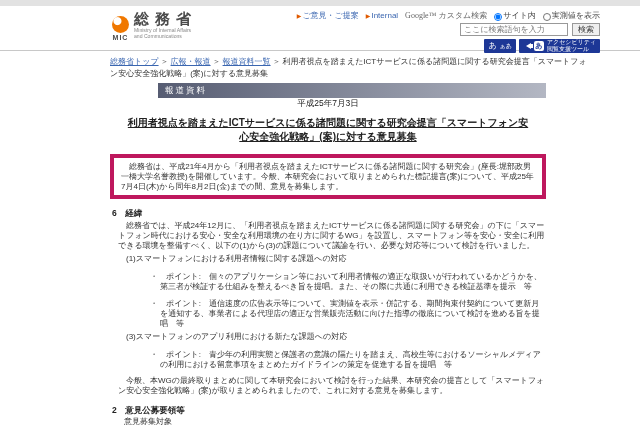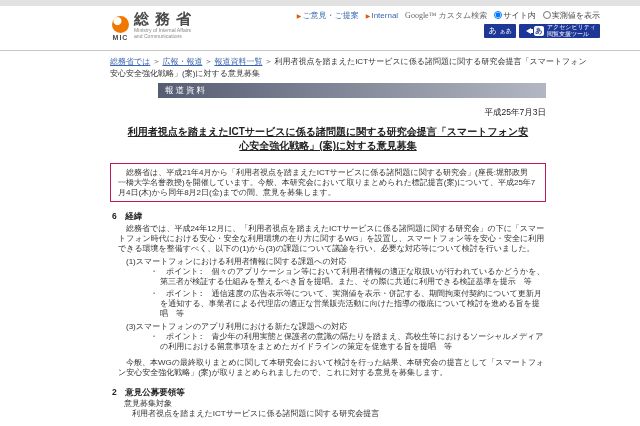--- a/index.html
+++ b/index.html
@@ -20,21 +20,21 @@
     background:radial-gradient(circle at 32% 30%, #ffffff 0 3.5px, #f07800 4.5px); margin:0 auto; }
   .logo-mic { font-size:7px; font-weight:bold; color:#4a4a4a; letter-spacing:1px; margin-top:1px; }
   .logo-title { font-size:15px; font-weight:bold; color:#4a4a4a; letter-spacing:6px; line-height:1.1; }
   .logo-sub { font-size:6px; color:#888; line-height:1.15; transform:scale(.85); transform-origin:left top; }
 
   .header-right { position:absolute; right:0; top:3px; font-size:8px; }
   .hr-row1 { display:flex; align-items:center; justify-content:flex-end; gap:7px; height:12px; }
   .toplink { color:#3a66b0; text-decoration:none; font-size:8px; }
   .tri { color:#e05a00; font-size:6px; margin-right:1px; }
   .google-label { color:#666; font-size:8px; font-family:"Liberation Serif","DejaVu Serif",serif; }
-  .radio-lab { color:#444; font-size:8px; display:inline-flex; align-items:center; gap:1px; }
+  .radio-lab { color:#444; font-size:8px; display:inline-flex; align-items:flex-end; gap:1px; }
   .radio-lab input { width:8px; height:8px; margin:0; }
   .hr-row2 { display:flex; justify-content:flex-end; align-items:center; gap:4px; margin-top:2px; }
   .search-input { width:108px; height:13px; font-size:8px; border:1px solid #999; padding:0 3px; color:#777; }
   .search-btn { height:13px; font-size:8px; line-height:1; border:1px solid #999; background:#efefef; padding:0 5px; color:#333; }
   .hr-row3 { display:flex; justify-content:flex-end; gap:3px; margin-top:3px; }
   .btn-blue { background:#1d3796; color:#fff; display:flex; align-items:center; gap:3px; padding:1px 4px; border-radius:1px; height:14px; }
   .furi-a { font-size:8px; line-height:1; color:#fff; }
   .furi-small { font-size:6px; }
   .spk { width:0; height:0; border:3px solid transparent; border-right:5px solid #fff; position:relative; display:inline-block; }
   .spk::before { content:""; position:absolute; left:5px; top:-2px; width:2px; height:4px; background:#fff; }
@@ -43,29 +43,29 @@
 
   
   .breadcrumb { width:478px; margin:5px 0 4px 110px; font-size:8px; line-height:1.45; color:#333; }
   .breadcrumb a { color:#3a66b0; text-decoration:underline; }
   .bc-sep { color:#555; margin:0 2px; }
 
   
   .main { width:436px; margin-left:110px; font-size:8px; line-height:1.24; }
   .banner { margin-left:48px; height:15px; background:linear-gradient(90deg,#565c72,#b3b7c3);
     color:#fff; font-size:8.5px; line-height:15px; padding-left:7px; letter-spacing:2px; }
-  .date { text-align:right; margin-top:9px; font-size:8.5px; color:#222; }
+  .date { text-align:center; font-size:8.5px; color:#222; }
   .title { font-size:10px; font-weight:bold; text-align:center; text-decoration:underline;
     margin:7px 14px 9px; line-height:1.45; color:#222; }
-  .introbox { border:1px solid #be185d; padding:4px 7px; }
+  .introbox { border:4px solid #be185d; padding:4px 7px; }
   .introbox p { margin:0; text-indent:1em; }
   .sec-h { font-size:8.5px; font-weight:bold; margin:9px 0 2px 2px; color:#222; }
   .para { margin:0 0 1px 8px; text-indent:1em; }
   .numitem { margin:3px 0 0 16px; }
-  .point { margin:0 0 0 24px; padding-left:10px; text-indent:-10px;font-family:Liberation Mono, monospace; }
+  .point { margin:8px 0 0 24px; padding-left:10px; text-indent:-10px; }
   .s2-label { margin-left:14px; margin-top:2px; }
   .s2-line { margin-left:22px; }
 </style>
 </head>
 <body>
 
 <div class="topstrip"></div>
 
 <div class="header">
   <div class="header-inner">
@@ -90,40 +90,44 @@
         <span class="google-label">Google™ カスタム検索</span>
         <label class="radio-lab">
           <input type="radio" name="scope" checked="" style="">
           <span>サイト内</span>
         </label>
         <label class="radio-lab">
           <input type="radio" name="scope" style="">
           <span>実測値を表示</span>
         </label>
       </div>
+      <div class="hr-row2">
+        <input class="search-input" placeholder="ここに検索語句を入力" style="">
+        <button class="search-btn">検索</button>
+      </div>
       <div class="hr-row3">
         <div class="btn-blue">
           <span class="furi-a">あ</span>
           <span class="furi-a furi-small">ぁあ</span>
         </div>
         <div class="btn-blue">
           <span class="spk"></span>
           <span class="a-box">あ</span>
           <span class="tool-label">
             <span>アクセシビリティ</span><br>
             <span>閲覧支援ツール</span>
           </span>
         </div>
       </div>
     </div>
   </div>
 </div>
 
 <nav class="breadcrumb">
-  <a>総務省では</a><span class="bc-sep">＞</span><a>広報・報道</a><span class="bc-sep">＞</span><a>報道資料一覧</a><span class="bc-sep">＞</span><span>利用者視点を踏まえたICTサービスに係る諸問題に関する研究会提言「スマートフォン安心安全強化戦略」(案)に対する意見募集</span>
+  <a>総務省トップ</a><span class="bc-sep">＞</span><a>広報・報道</a><span class="bc-sep">＞</span><a>報道資料一覧</a><span class="bc-sep">＞</span><span>利用者視点を踏まえたICTサービスに係る諸問題に関する研究会提言「スマートフォン安心安全強化戦略」(案)に対する意見募集</span>
 </nav>
 
 <div class="main">
   <div class="banner">報道資料</div>
   <div class="date">平成25年7月3日</div>
   <h1 class="title">利用者視点を踏まえたICTサービスに係る諸問題に関する研究会提言「スマートフォン安心安全強化戦略」(案)に対する意見募集</h1>
 
   <div class="introbox">
     <p>総務省は、平成21年4月から「利用者視点を踏まえたICTサービスに係る諸問題に関する研究会」(座長:堀部政男 一橋大学名誉教授)を開催しています。今般、本研究会において取りまとめられた標記提言(案)について、平成25年7月4日(木)から同年8月2日(金)までの間、意見を募集します。</p>
   </div>

